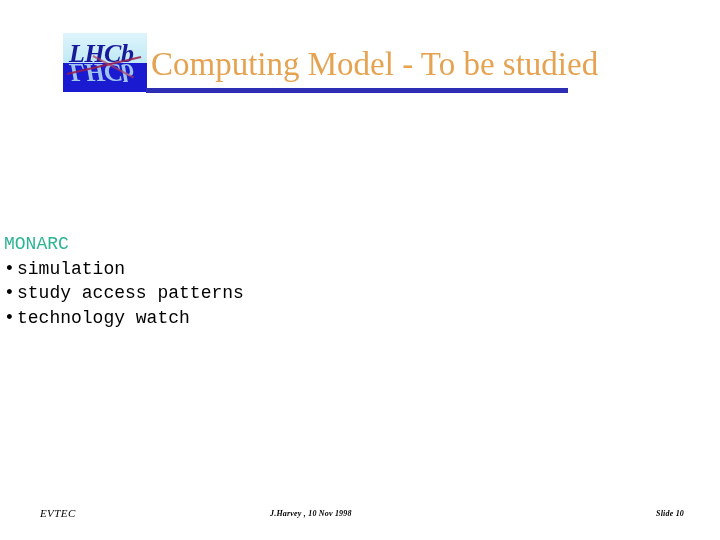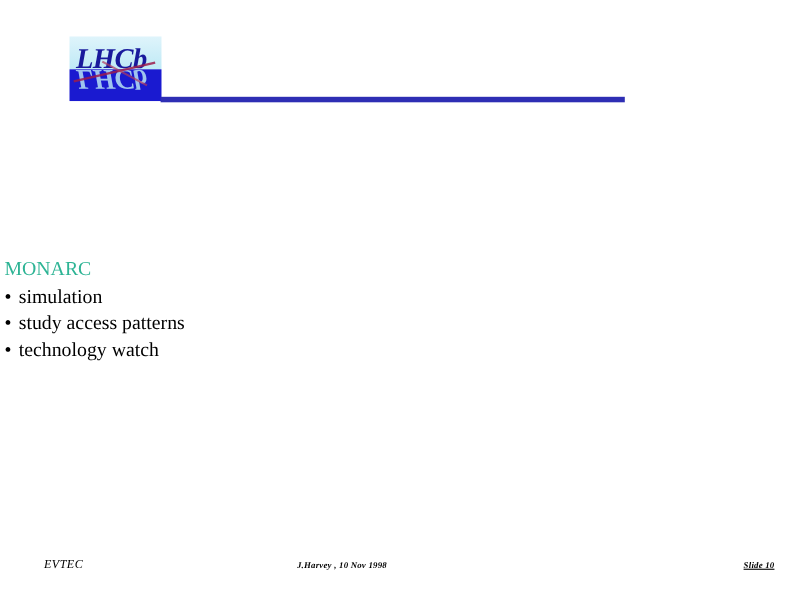--- a/index.html
+++ b/index.html
@@ -123,21 +123,21 @@
   }
 
   
   #body-block {
     position: absolute;
     left: 4px;
     top: 232px;
     width: 620px;
   }
   .body-line {
-    font-family: Liberation Serif, serif;
+    font-family: Liberation Mono, monospace;
     font-size: 18px;
     line-height: 24.5px;
     color: #000000;
     white-space: nowrap;
   }
   .body-line.heading {
     color: #2eb495;
   }
   .body-line.bullet::before {
     content: "\2022";
@@ -168,44 +168,44 @@
     letter-spacing: 0.4px;
   }
   #footer-center {
     left: 270px;
     top: 9px;
     font-size: 8px;
     font-weight: bold;
     letter-spacing: 0.2px;
   }
   #footer-right {
-    left: 676px;
+    left: 656px;
     top: 9px;
     font-size: 8px;
     font-weight: bold;
     letter-spacing: 0.2px;
-    text-decoration: underline;
   }
 </style>
 </head>
 <body>
 
 <div id="slide">
 
   <div id="header">
 
     <div id="logo">
       <div id="logo-top"></div>
       <div id="logo-bottom"></div>
       <div class="logo-word" id="logo-word-main">LHCb</div>
       <div class="logo-word" id="logo-word-reflect">LHCb</div>
       <div id="logo-streak"></div>
       <div id="logo-streak2"></div>
     </div>
 
+    <div id="slide-title">Computing Model - To be studied</div>
 
     <div id="title-rule"></div>
   </div>
 
   <div id="body-block">
     <div class="body-line heading">MONARC</div>
     <div class="body-line bullet">simulation</div>
     <div class="body-line bullet">study access patterns</div>
     <div class="body-line bullet">technology watch</div>
   </div>

